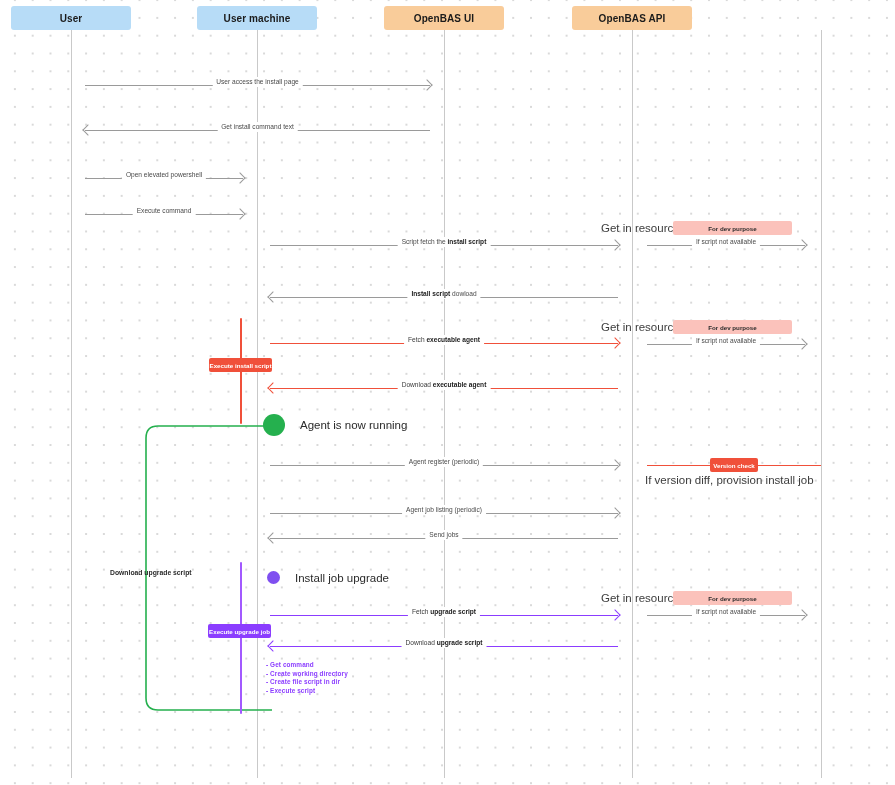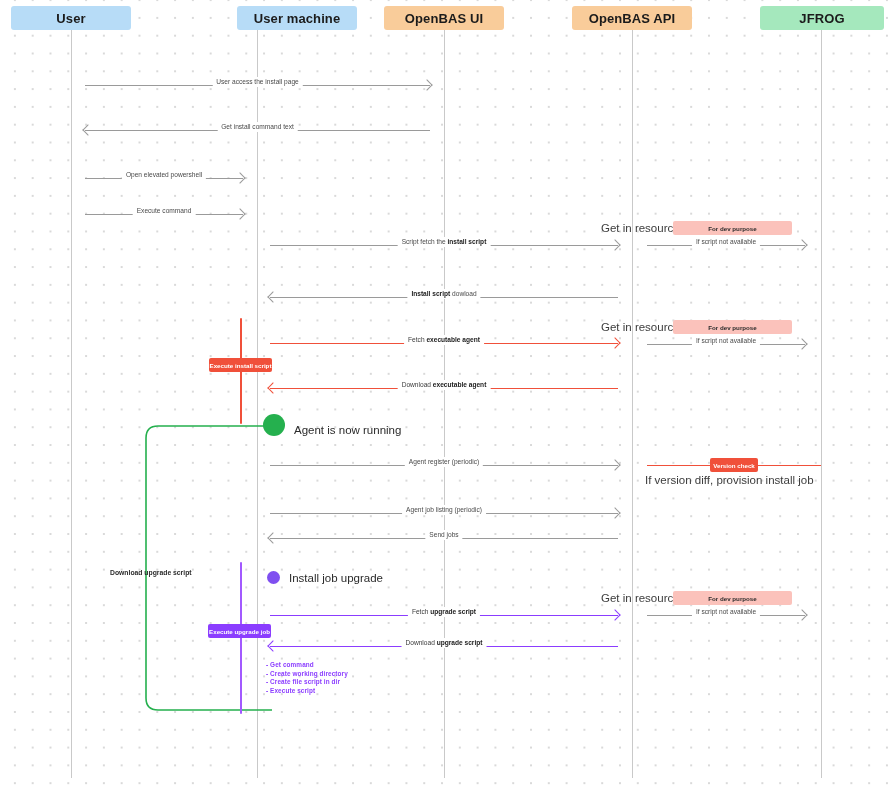--- a/index.html
+++ b/index.html
@@ -21,21 +21,21 @@
 
   
   .participant {
     position: absolute;
     top: 6px;
     height: 24px;
     border-radius: 3px;
     display: flex;
     align-items: center;
     justify-content: center;
-    font-size: 13px;
+    font-size: 10px;
     font-weight: 700;
     color: #1b1b1b;
     letter-spacing: .1px;
     user-select: none;
   }
   .lifeline {
     position: absolute;
     top: 30px;
     width: 1.4px;
     height: 748px;
@@ -116,22 +116,22 @@
     color: #3c3c3c;
     white-space: nowrap;
     user-select: none;
   }
   .note.small { font-size: 6.8px; font-weight: 700; color: #2b2b2b; }
 
   
   .node {
     position: absolute;
     display: flex;
-    align-items: flex-end;
-    gap: 9px;
+    align-items: center;
+    gap: 15px;
   }
   .node .dot {
     width: 22px; height: 22px;
     border-radius: 50%;
     flex: 0 0 auto;
   }
   .node.green  .dot { background: #25b04e; }
   .node.purple .dot { width: 13px; height: 13px; background: #7f4ff0; }
   .node .caption {
     font-size: 11.5px;
@@ -161,31 +161,28 @@
   }
 </style>
 </head>
 <body>
 
 <div id="canvas">
 
   <div class="participant" style="left:11px; width:120px; background:#b7dcf7;">
     <span>User</span>
   </div>
-  <div class="participant" style="left:197px; width:120px; background:#b7dcf7;margin-left:40px;">
+  <div class="participant" style="left:197px; width:120px; background:#b7dcf7;">
     <span>User machine</span>
   </div>
   <div class="participant" style="left:384px; width:120px; background:#f9cc9a;">
     <span>OpenBAS UI</span>
   </div>
   <div class="participant" style="left:572px; width:120px; background:#f9cc9a;">
     <span>OpenBAS API</span>
-  </div>
-  <div class="participant" style="left:760px; width:124px; background:#a5e8bd;">
-    <span>JFROG</span>
   </div>
 
   <div class="lifeline" style="left:70.5px;"></div>
   <div class="lifeline" style="left:256.5px;"></div>
   <div class="lifeline" style="left:443.5px;"></div>
   <div class="lifeline" style="left:631.5px;"></div>
   <div class="lifeline" style="left:820.5px;"></div>
 
   <div class="msg" style="left:85px; top:85px; width:345px;">
     <div class="line"></div>

